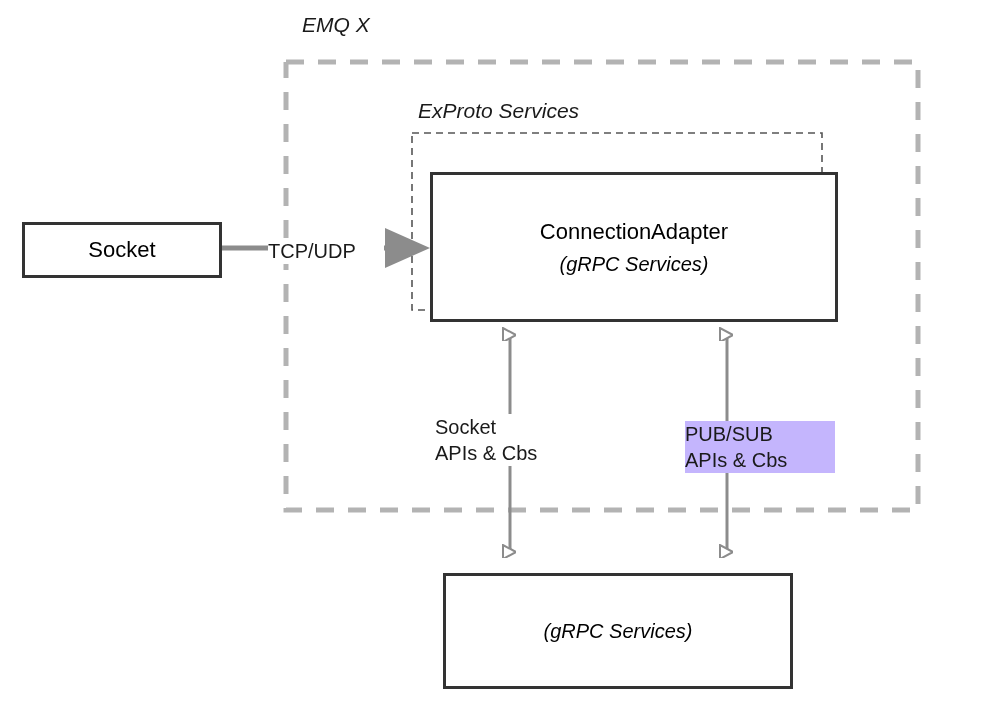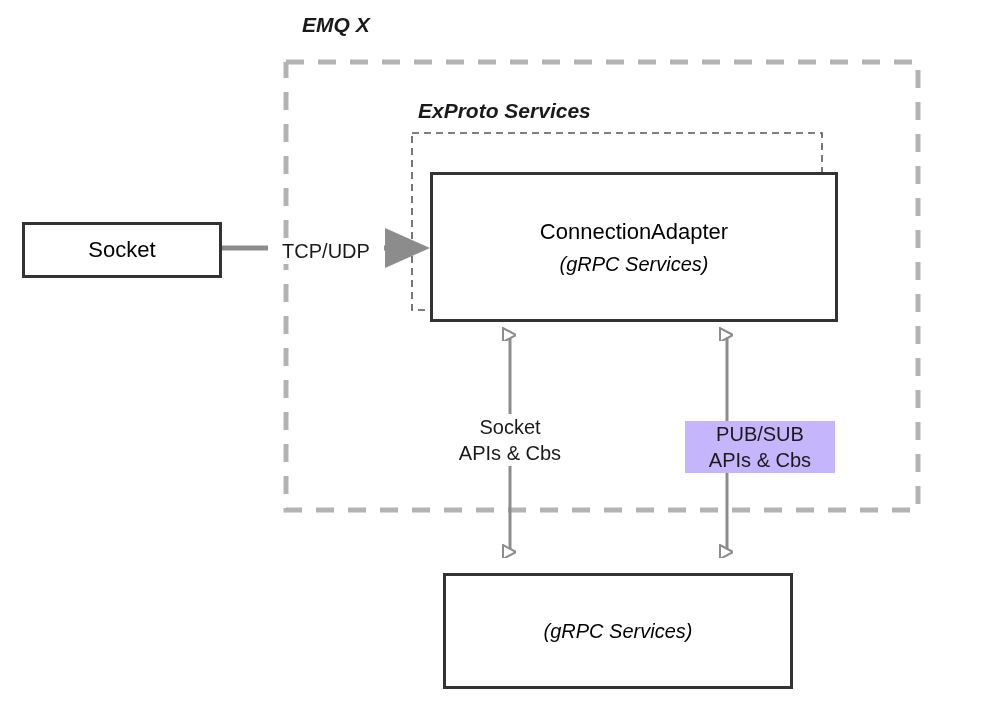--- a/index.html
+++ b/index.html
@@ -25,21 +25,21 @@
     height: 716px;
   }
   .label {
     position: absolute;
     color: #1a1a1a;
     white-space: pre;
     line-height: 1.25;
   }
   .group-title {
     font-style: italic;
-    font-weight: bold;
+    font-weight: normal;
     font-size: 21px;
     color: #1a1a1a;
     text-align: right;
   }
   .box-title {
     font-size: 22px;
     text-align: center;
     width: 100%;
   }
   .box-sub {
@@ -55,21 +55,20 @@
     box-sizing: border-box;
     display: flex;
     flex-direction: column;
     align-items: center;
     justify-content: center;
   }
   .edge-label {
     position: absolute;
     font-size: 20px;
     color: #1a1a1a;
-    text-align: center;
     white-space: pre;
     line-height: 1.3;
   }
 </style>
 </head>
 <body>
 
 <div id="canvas">
 
   <svg class="svg-layer" viewBox="0 0 996 716">

